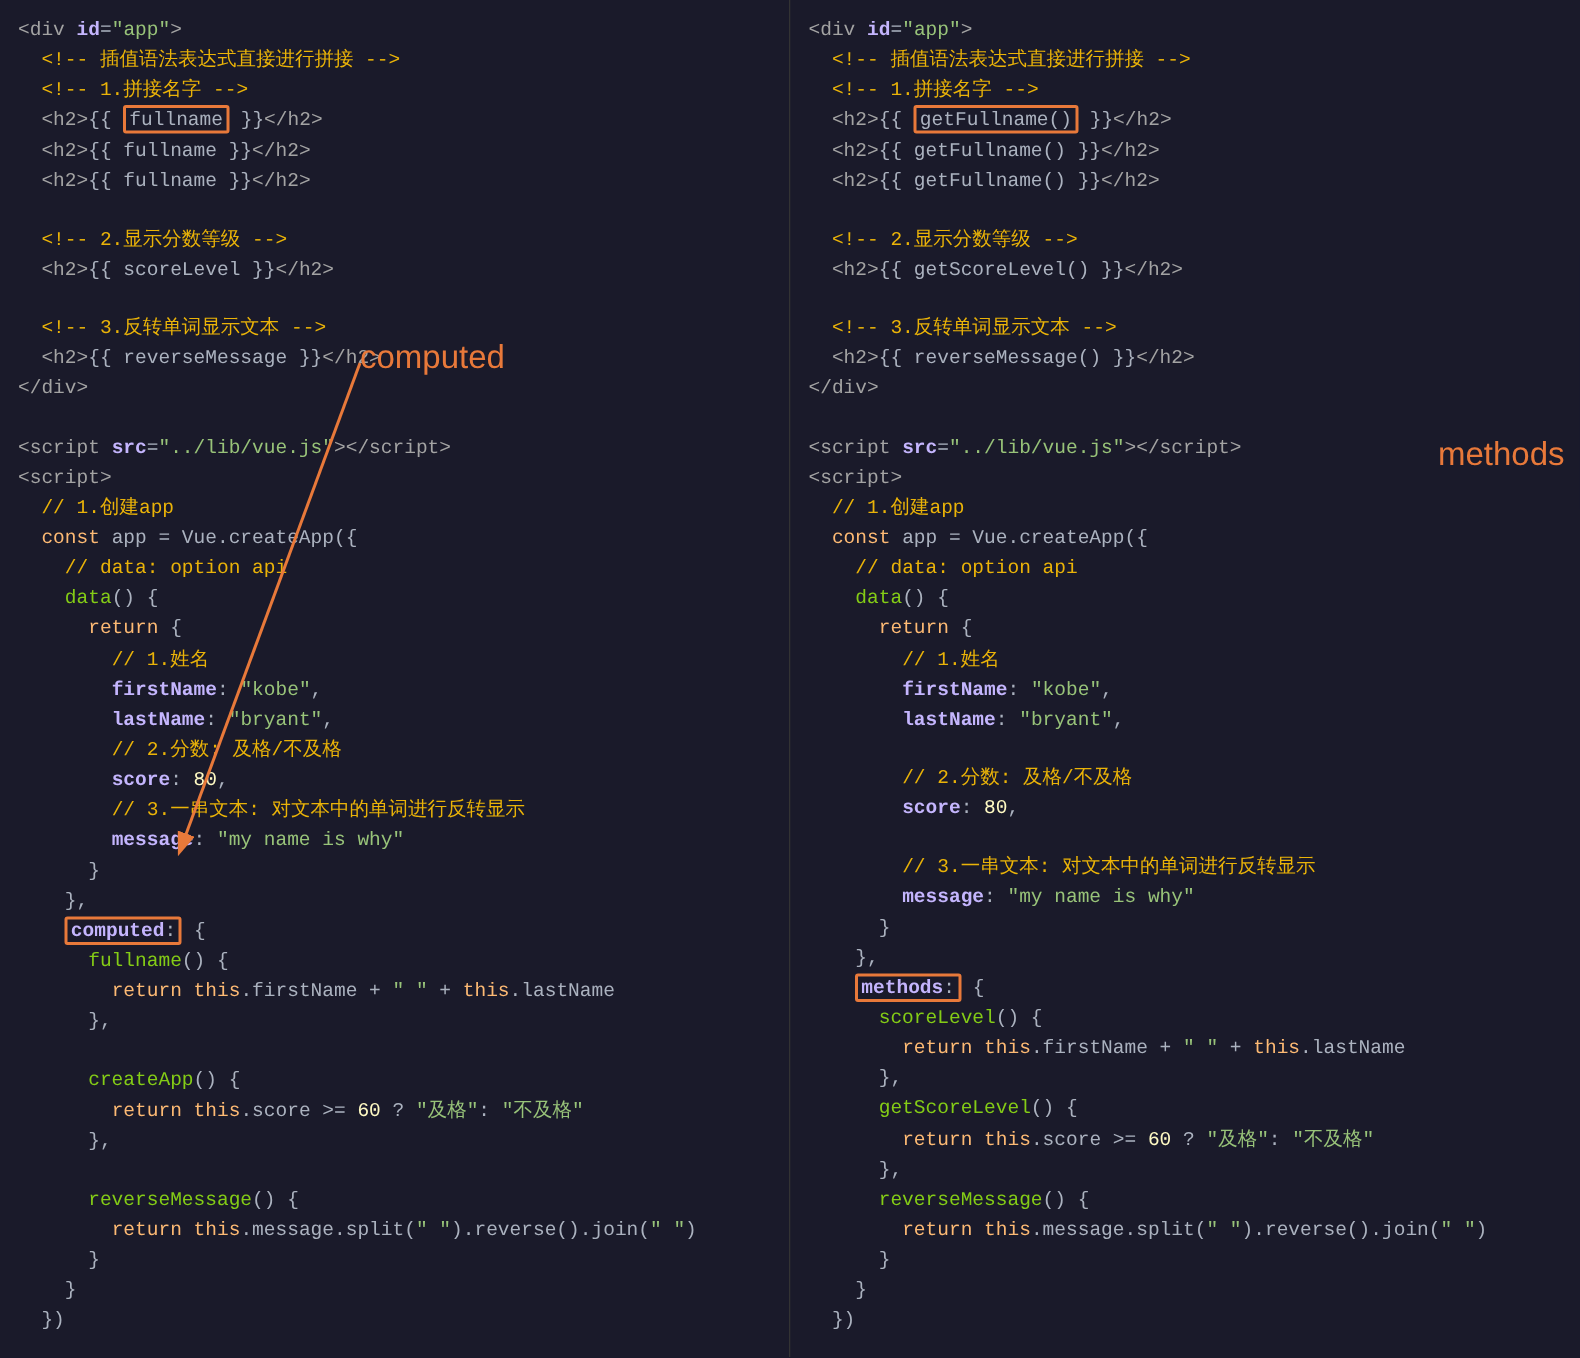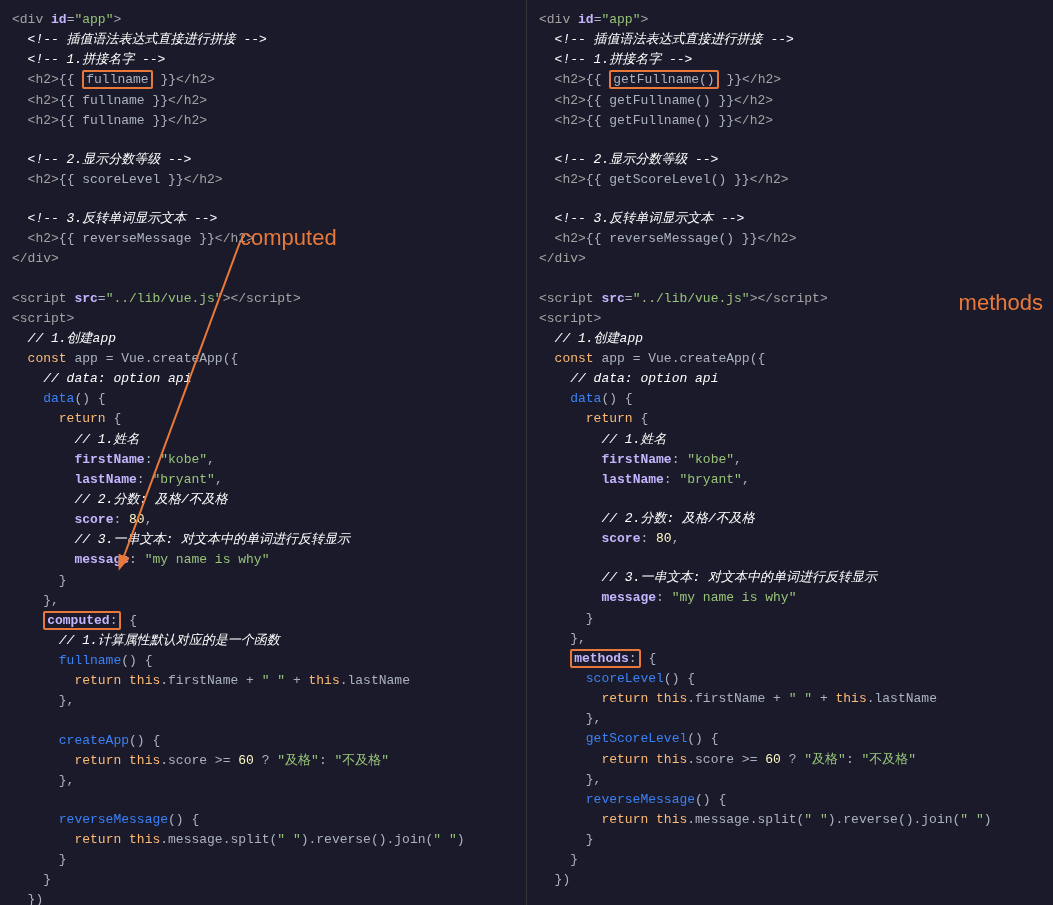--- a/index.html
+++ b/index.html
@@ -28,23 +28,23 @@
       border-right: 1px solid #333;
     }
     .code-line {
       line-height: 1.55;
       white-space: pre;
       font-size: 13px;
     }
     .tag { color: #a3a3a3; }
     .attr { color: #c4b5fd; font-weight: bold; }
     .str { color: #98c379; }
-    .comment { color: #ffffff; font-style: italic; }
+    .comment { color: #eab308; }
     .kw { color: #fdba74; }
-    .fn { color: #3b82f6; }
+    .fn { color: #84cc16; }
     .num { color: #fef9c3; }
     .highlight-box {
       display: inline;
       border: 2px solid #e8793a;
       padding: 0 2px;
       border-radius: 2px;
     }
     .label-computed {
       position: absolute;
       top: 225px;
@@ -99,21 +99,20 @@
     <div class="code-line">        <span class="comment">// 1.姓名</span></div>
     <div class="code-line">        <span class="attr">firstName</span>: <span class="str">"kobe"</span>,</div>
     <div class="code-line">        <span class="attr">lastName</span>: <span class="str">"bryant"</span>,</div>
     <div class="code-line">        <span class="comment">// 2.分数: 及格/不及格</span></div>
     <div class="code-line">        <span class="attr">score</span>: <span class="num">80</span>,</div>
     <div class="code-line">        <span class="comment">// 3.一串文本: 对文本中的单词进行反转显示</span></div>
     <div class="code-line">        <span class="attr">message</span>: <span class="str">"my name is why"</span></div>
     <div class="code-line">      }</div>
     <div class="code-line">    },</div>
     <div class="code-line">    <span class="highlight-box"><span class="attr">computed</span>:</span> {</div>
-    <div class="code-line">      <span class="comment">// 1.计算属性默认对应的是一个函数</span></div>
     <div class="code-line">      <span class="fn">fullname</span>() {</div>
     <div class="code-line">        <span class="kw">return</span> <span class="kw">this</span>.firstName + <span class="str">" "</span> + <span class="kw">this</span>.lastName</div>
     <div class="code-line">      },</div>
     <div class="empty-line"></div>
     <div class="code-line">      <span class="fn">createApp</span>() {</div>
     <div class="code-line">        <span class="kw">return</span> <span class="kw">this</span>.score &gt;= <span class="num">60</span> ? <span class="str">"及格"</span>: <span class="str">"不及格"</span></div>
     <div class="code-line">      },</div>
     <div class="empty-line"></div>
     <div class="code-line">      <span class="fn">reverseMessage</span>() {</div>
     <div class="code-line">        <span class="kw">return</span> <span class="kw">this</span>.message.split(<span class="str">" "</span>).reverse().join(<span class="str">" "</span>)</div>

